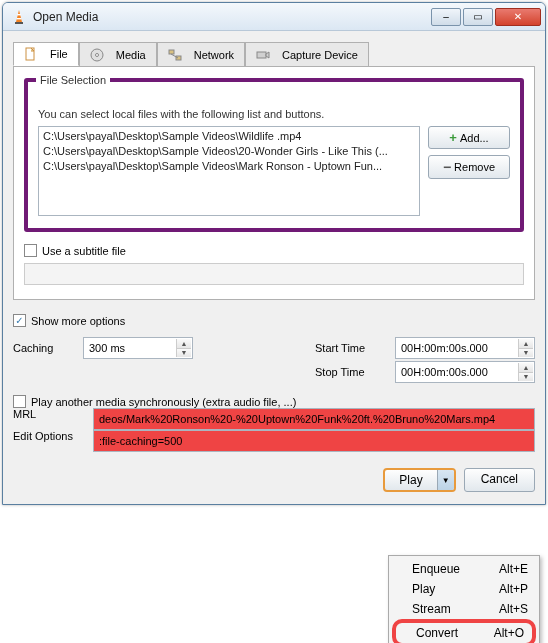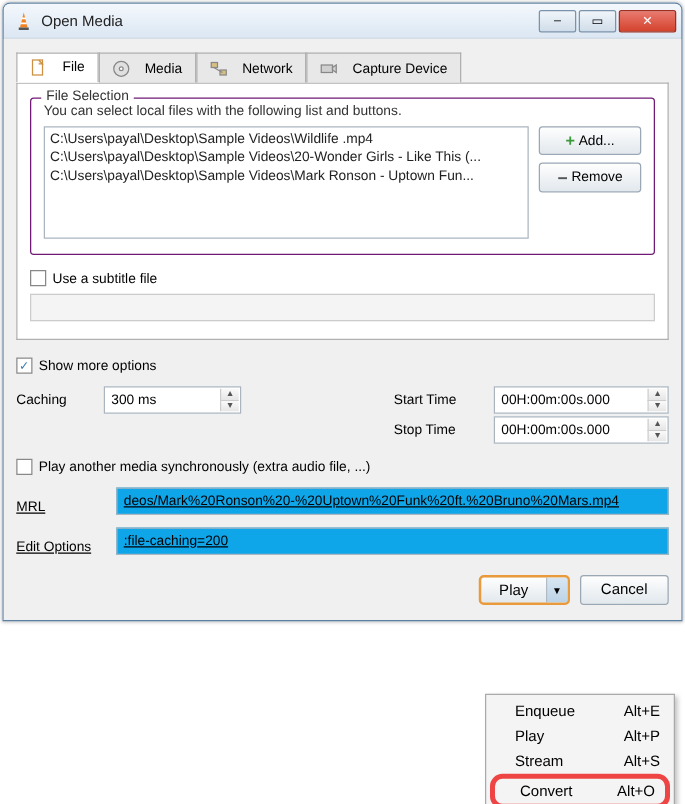--- a/index.html
+++ b/index.html
@@ -78,23 +78,23 @@
   z-index: 2;
 }
 .tab-icon { width: 14px; height: 14px; }
 .tab-panel {
   background: #fff;
   border: 1px solid #b0b0b0;
   border-top: none;
   padding: 8px 10px 14px 10px;
 }
 .groupbox {
-  border: 1px solid #701a75;
+  border: 4px solid #701a75;
   border-radius: 3px;
-  padding: 4px 10px 12px 10px;
+  padding: 26px 10px 12px 10px;
   margin-top: 4px;
   position: relative;
 }
 .groupbox-title {
   position: absolute;
   top: -8px;
   left: 8px;
   background: #fff;
   padding: 0 4px;
   font-size: 11px;
@@ -183,26 +183,26 @@
   flex-direction: column;
 }
 .spin-up, .spin-down {
   flex:1; border-left:1px solid #ccc;
   display:flex; align-items:center; justify-content:center;
   font-size:7px; color:#555; cursor:pointer;
   background:linear-gradient(#fafafa,#e6e6e6);
 }
 .spin-up { border-bottom:1px solid #ccc; }
 .right-align { }
-.full-row { display: flex; gap: 10px; align-items: flex-end; margin-top: 10px; font-size: 11px; text-decoration: underline; }
+.full-row { display: flex; gap: 10px; align-items: flex-start; font-size: 11px; }
 .full-row label { width: 70px; }
 .text-input {
   flex: 1;
   border: 1px solid #aab5c0;
-  background: #0ea5e9;
+  background: #ef4444;
   height: 22px;
   padding: 0 5px;
   font-size: 11px;
   display: flex;
   align-items: center;
   white-space: nowrap;
   overflow: hidden;
 }
 .bottom-bar {
   display: flex;
@@ -394,21 +394,21 @@
 
       <div class="full-row">
         <label>MRL</label>
         <div class="text-input">
           <span>deos/Mark%20Ronson%20-%20Uptown%20Funk%20ft.%20Bruno%20Mars.mp4</span>
         </div>
       </div>
       <div class="full-row">
         <label>Edit Options</label>
         <div class="text-input">
-          <span>:file-caching=200</span>
+          <span>:file-caching=500</span>
         </div>
       </div>
 
       <div class="bottom-bar">
         <div class="split-btn">
           <div class="split-main">Play</div>
           <div class="split-drop">▼</div>
         </div>
         <div class="cancel-btn">Cancel</div>
       </div>

